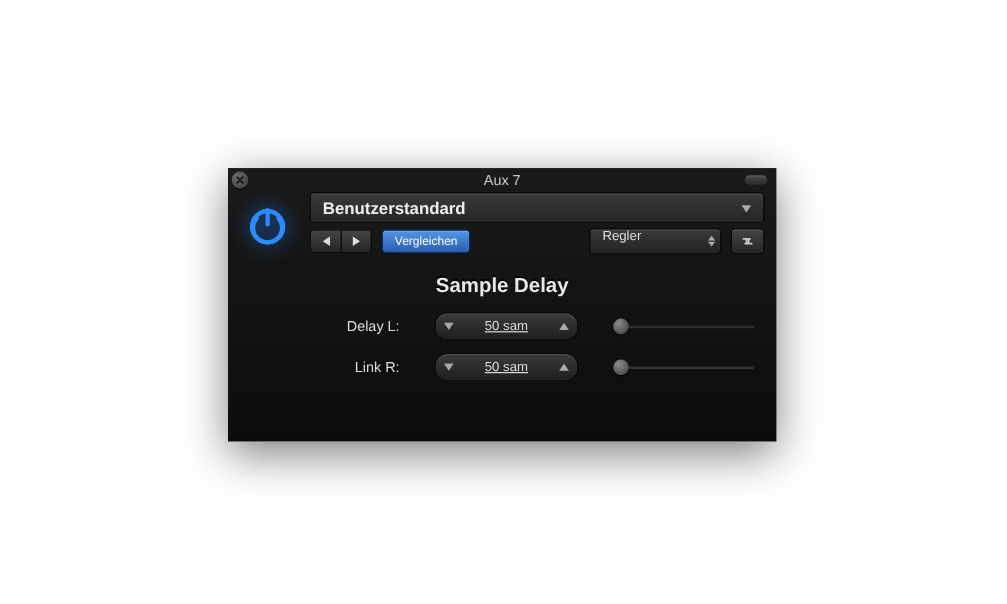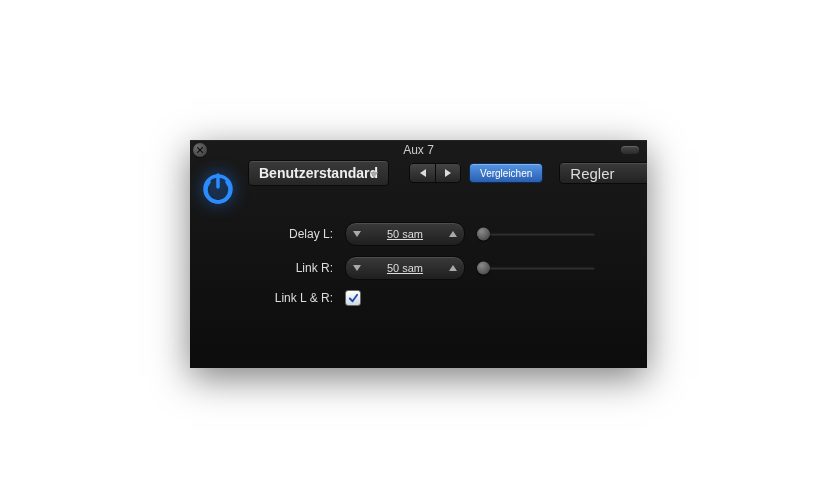--- a/index.html
+++ b/index.html
@@ -65,21 +65,21 @@
     width: 46px;
     height: 46px;
     display:flex;
     align-items:center;
     justify-content:center;
     cursor:pointer;
     margin-top: 6px;
   }
   .power-btn svg { filter: drop-shadow(0 0 8px rgba(30,130,255,0.8)); }
 
-  .header-right { flex:1; display:flex; flex-direction:row; gap:20px; }
+  .header-right { flex:1; display:flex; flex-direction:column; gap:4px; }
 
   .preset-select {
     height: 24px;
     background: linear-gradient(to bottom,#3a3a3a,#262626);
     border: 1px solid #0a0a0a;
     border-radius: 4px;
     display:flex;
     align-items:center;
     padding: 0 10px;
     position:relative;
@@ -133,23 +133,23 @@
   }
 
   .spacer{flex:1;}
 
   .view-select {
     height:20px;
     min-width:92px;
     background: linear-gradient(to bottom,#3a3a3a,#222);
     border:1px solid #0a0a0a;
     border-radius:4px;
-    display:flex;align-items:center;
+    display:flex;
     padding:0 6px 0 10px;
-    font-size:15px;
+    font-size:11px;
     color:#ddd;
     cursor:pointer;
     position:relative;
     box-shadow: inset 0 1px 0 rgba(255,255,255,0.1);
   }
   .view-select .chev {
     position:absolute; right:4px; top:50%; transform:translateY(-50%);
     display:flex; flex-direction:column; gap:1px;
   }
 
@@ -173,21 +173,21 @@
     color:#e8e8e8;
     margin:6px 0 12px 0;
     text-shadow: 0 -1px 0 #000;
   }
 
   .param-row {
     display:flex;
     align-items:center;
     gap:12px;
     margin-bottom:10px;
-    justify-content:flex-start;
+    justify-content:space-between;
   }
   .param-label {
     width:125px;
     text-align:right;
     font-size:12px;
     color:#ddd;
   }
   .stepper {
     display:flex;
     align-items:center;
@@ -310,20 +310,21 @@
           <svg width="16" height="12" viewBox="0 0 16 12">
             <path d="M5 6 A3 3 0 0 1 5 2 L7 2 M11 6 A3 3 0 0 1 11 10 L9 10 M5 2 L9 2 A3 3 0 0 1 9 6 M11 10 L7 10 A3 3 0 0 1 7 6" fill="none" stroke="none"></path>
             <path d="M4.5 4 L7 4 A2 2 0 0 1 7 8 L6 8 M11.5 8 L9 8 A2 2 0 0 1 9 4 L10 4" fill="none" stroke="#ccc" stroke-width="1.4" stroke-linecap="round"></path>
           </svg>
         </div>
       </div>
     </div>
   </div>
 
   <div class="plugin-body">
+    <div class="plugin-title">Sample Delay</div>
 
     <div class="param-row">
       <div class="param-label">Delay L:</div>
       <div class="stepper">
         <div class="dec">
             <span class="tri tri-down"></span>
           </div>
         <div class="val">50 sam</div>
         <div class="inc">
             <span class="tri tri-up"></span>
@@ -345,24 +346,15 @@
         <div class="inc">
             <span class="tri tri-up"></span>
           </div>
       </div>
       <div class="slider-wrap">
         <div class="slider-track"></div>
         <div class="slider-thumb"></div>
       </div>
     </div>
 
-    <div class="param-row">
-      <div class="param-label">Link L &amp; R:</div>
-      <div class="checkbox">
-        <svg viewBox="0 0 12 12">
-            <path d="M2 6 L5 9 L10 2" fill="none" stroke="#1a4fa8" stroke-width="2" stroke-linecap="round" stroke-linejoin="round"></path>
-          </svg>
-      </div>
-      <div style="width:236px"></div>
-    </div>
 
   </div>
 </div>
 
 </body></html>

